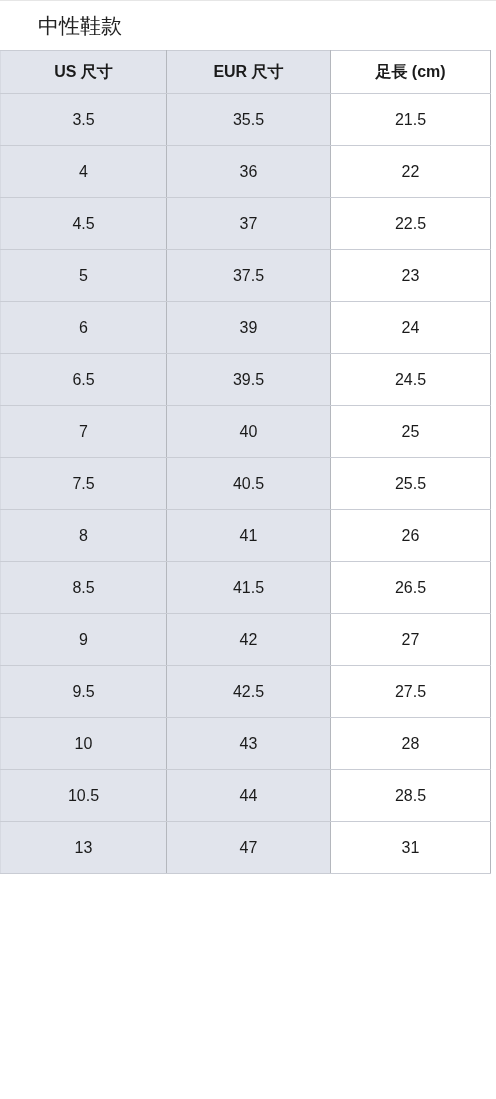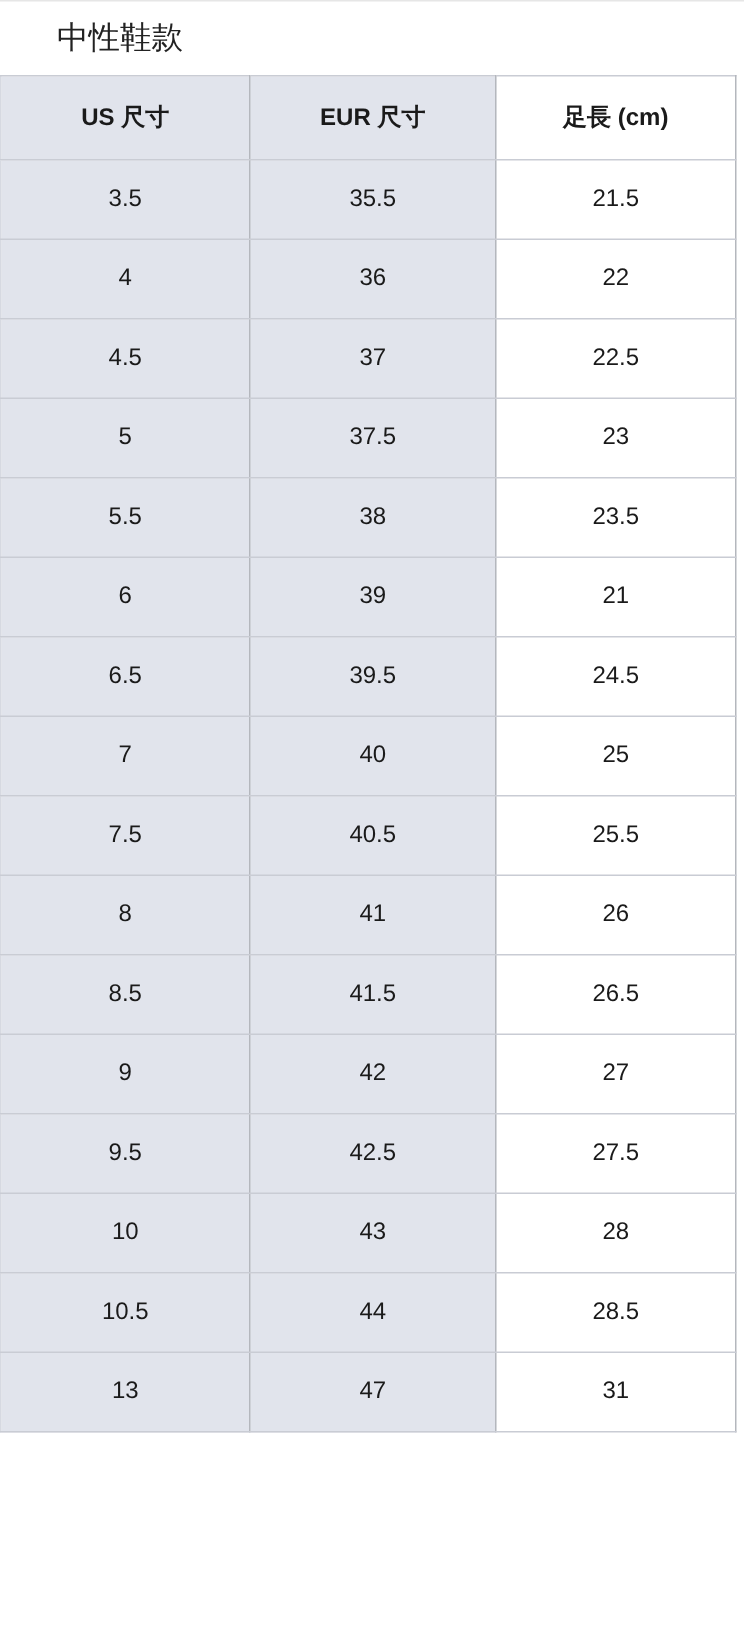--- a/index.html
+++ b/index.html
@@ -55,21 +55,21 @@
     width: 490px;
     font-size: 16px;
   }
   .size-table col.c-us  { width: 166px; }
   .size-table col.c-eur { width: 164px; }
   .size-table col.c-len { width: 160px; }
 
   .size-table th,
   .size-table td {
     height: 52px;
-    padding: 17px;
+    padding: 0;
     text-align: center;
     vertical-align: middle;
     border-top: 1px solid #c9ccd4;
     border-bottom: 1px solid #c9ccd4;
     border-left: 1px solid #b4b7bd;
     border-right: 1px solid #b4b7bd;
     box-sizing: border-box;
     white-space: nowrap;
   }
 
@@ -139,28 +139,23 @@
           <td class="col-us">4.5</td>
           <td class="col-eur">37</td>
           <td class="col-len">22.5</td>
         </tr>
         <tr>
           <td class="col-us">5</td>
           <td class="col-eur">37.5</td>
           <td class="col-len">23</td>
         </tr>
         <tr>
-          <td class="col-us">5.5</td>
-          <td class="col-eur">38</td>
-          <td class="col-len">23.5</td>
-        </tr>
-        <tr>
           <td class="col-us">6</td>
           <td class="col-eur">39</td>
-          <td class="col-len">21</td>
+          <td class="col-len">24</td>
         </tr>
         <tr>
           <td class="col-us">6.5</td>
           <td class="col-eur">39.5</td>
           <td class="col-len">24.5</td>
         </tr>
         <tr>
           <td class="col-us">7</td>
           <td class="col-eur">40</td>
           <td class="col-len">25</td>

